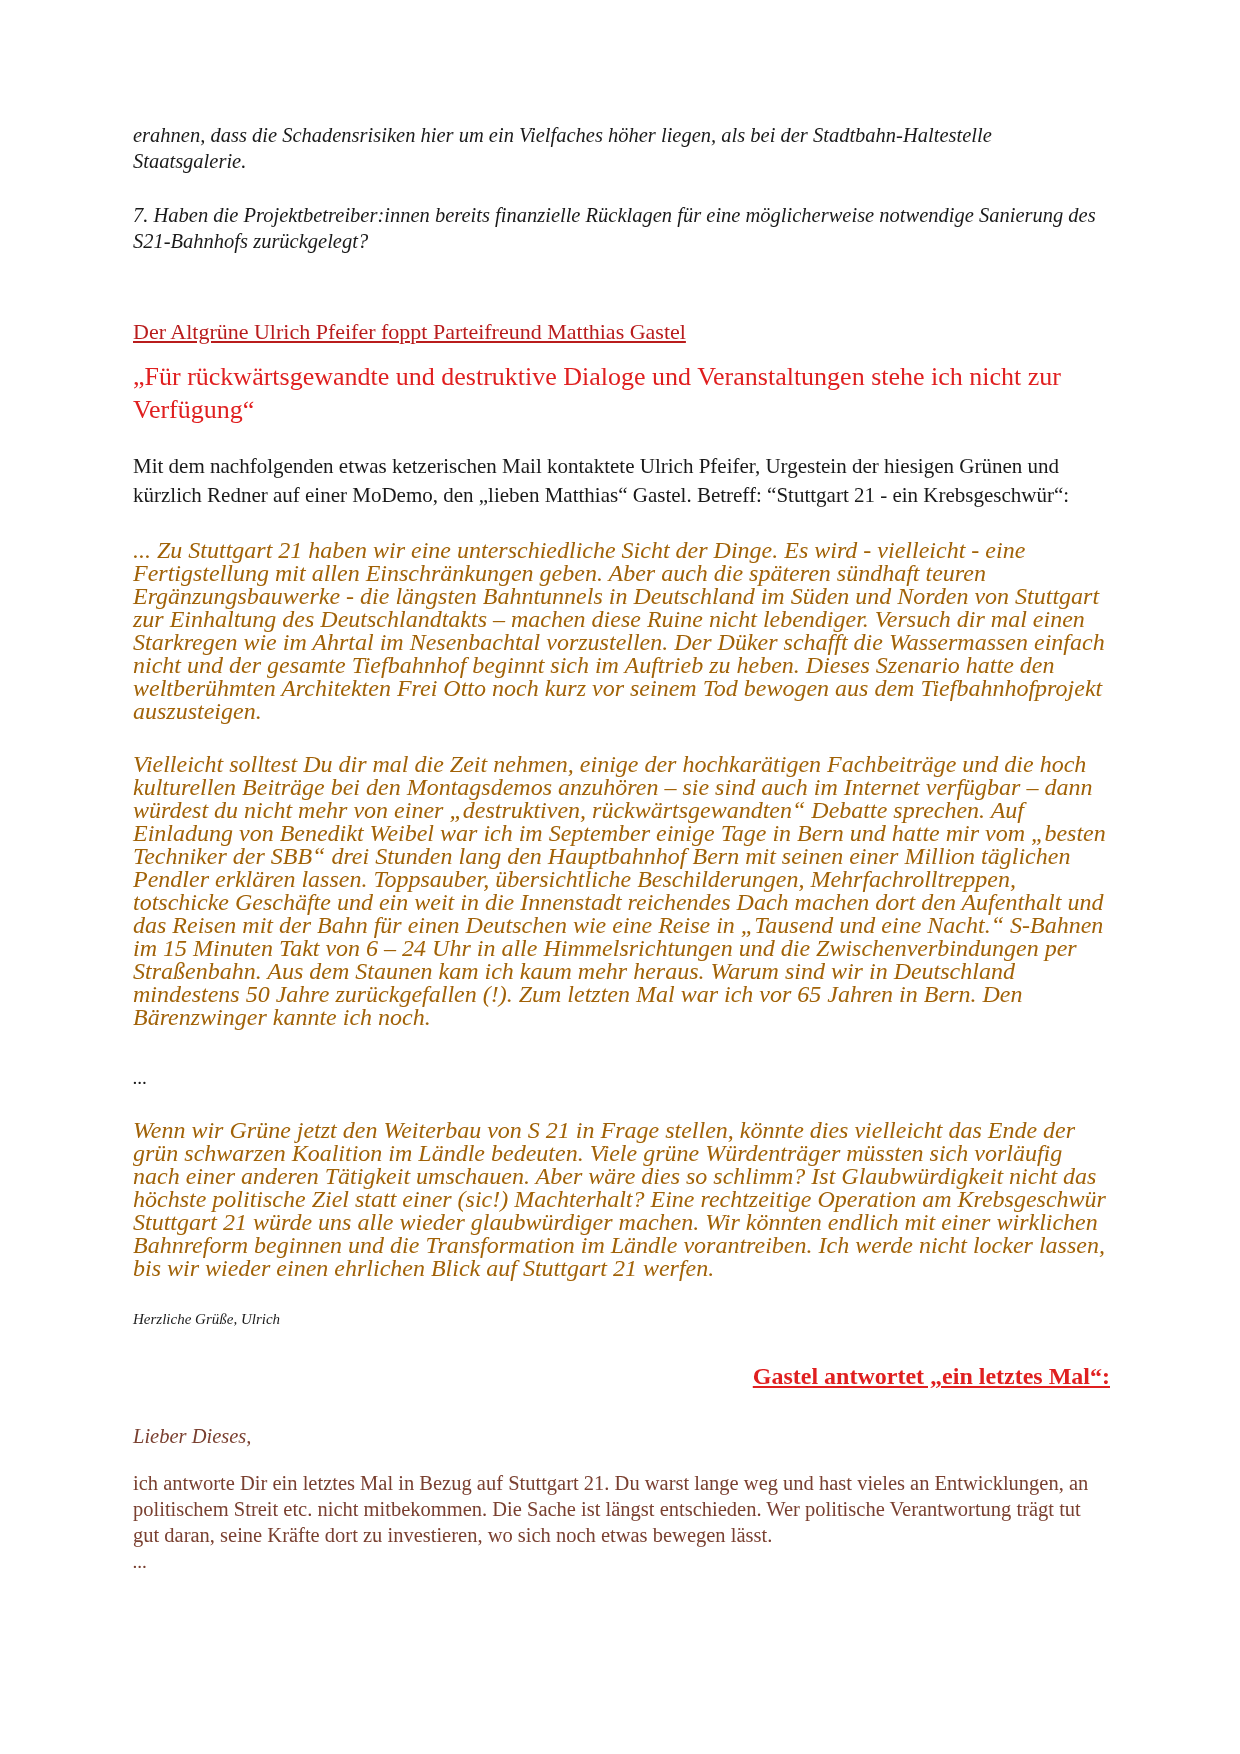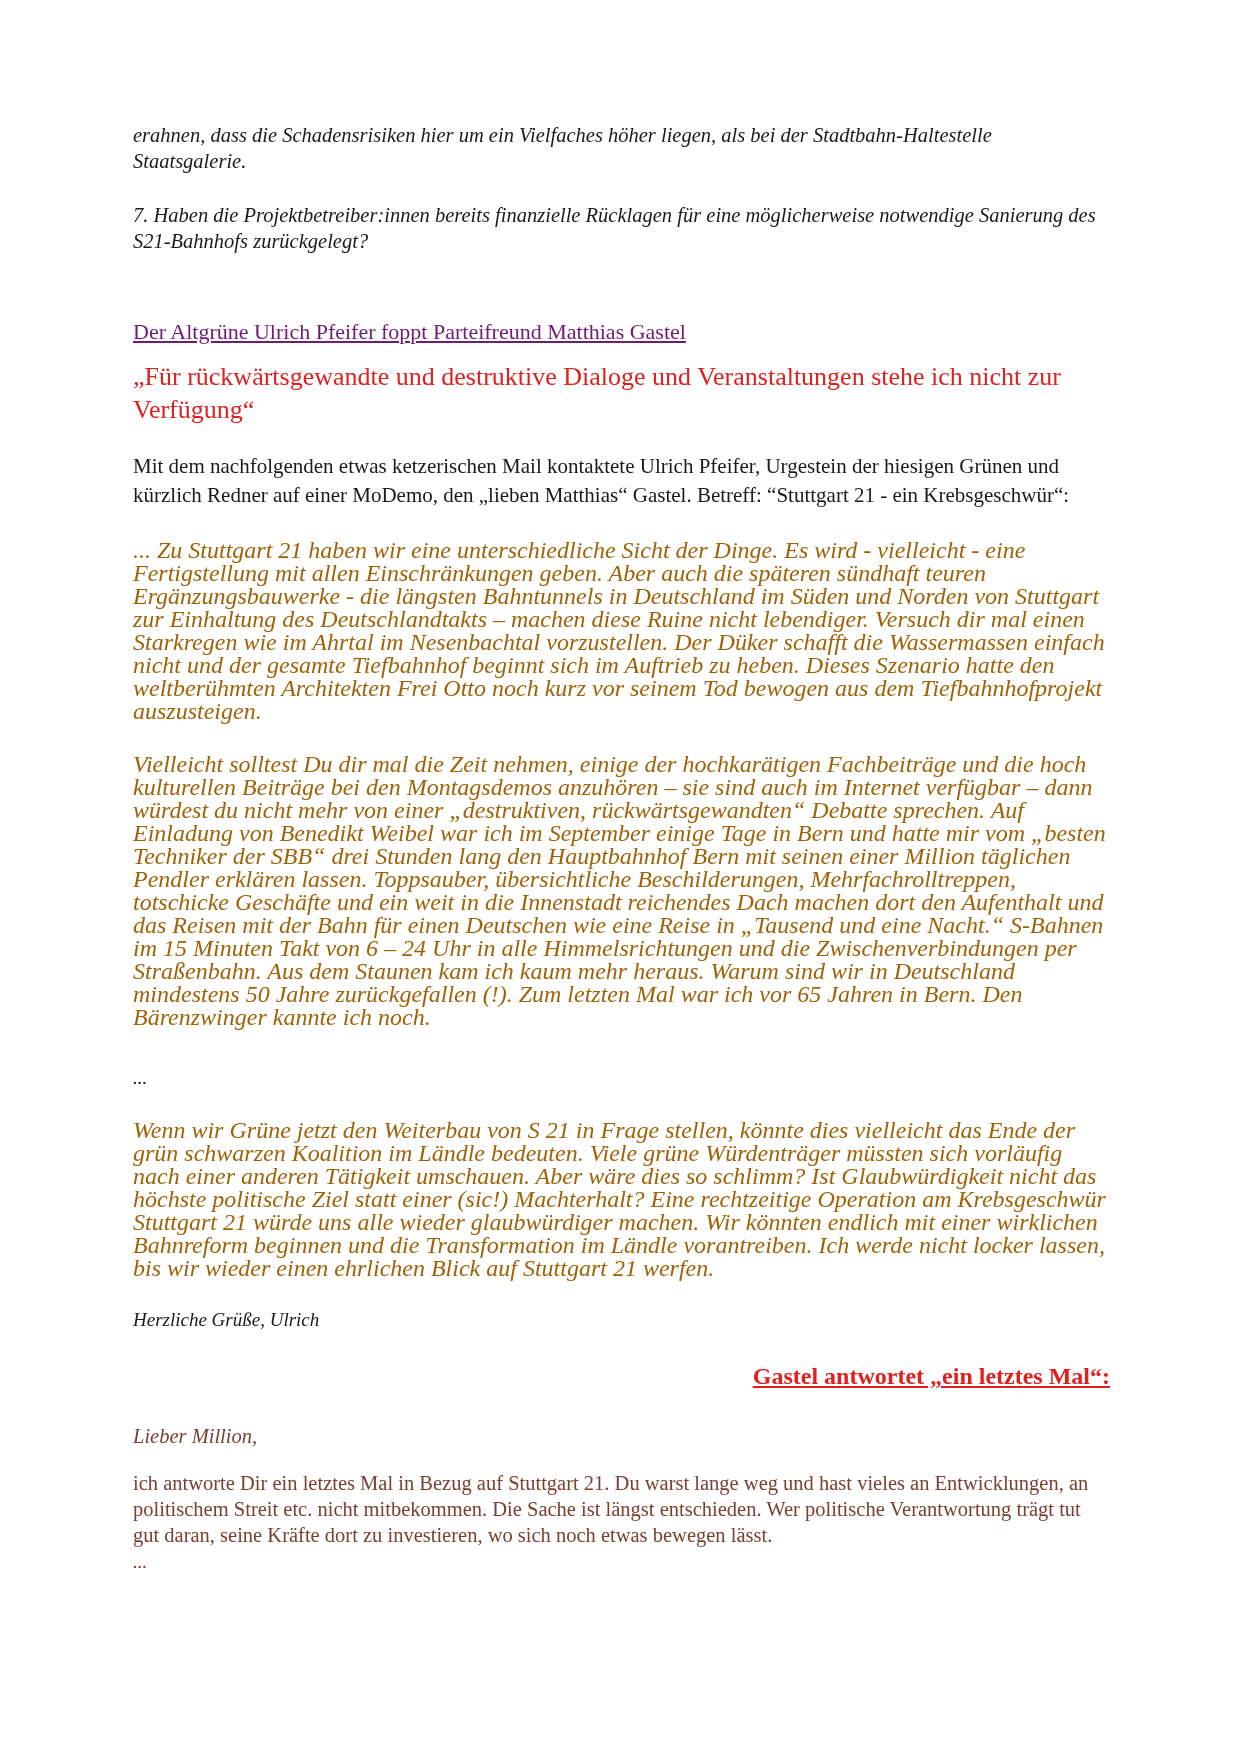--- a/index.html
+++ b/index.html
@@ -28,21 +28,21 @@
     margin-bottom: 28px;
   }
 
   
   .kicker {
     margin: 64px 0 14px 0;
     font-weight: normal;
     font-size: 22px;
     line-height: 28px;
     text-decoration: underline;
-    color: #701a75;
+    color: #b91c1c;
   }
 
   
   .headline {
     margin: 6px 0 0 0;
     font-weight: normal;
     font-size: 26px;
     line-height: 33px;
     color: var(--headline-red, #e01f1f);
     max-width: 930px;
@@ -66,21 +66,21 @@
   }
   .mail-para.first { margin-top: 30px; }
   .ellipsis-line {
     font-style: italic;
     font-size: 19px;
     line-height: 23px;
     margin-top: 37px;
   }
   .signoff {
     font-style: italic;
-    font-size: 19px;
+    font-size: 15px;
     line-height: 23px;
     margin-top: 28px;
   }
 
   
   .reply-heading {
     margin: 30px 0 0 0;
     font-weight: bold;
     font-size: 24px;
     line-height: 30px;
@@ -130,18 +130,18 @@
     <p class="mail-para first">...  Zu Stuttgart 21 haben wir eine unterschiedliche Sicht der Dinge. Es wird - vielleicht - eine Fertigstellung mit allen Einschränkungen geben. Aber auch die späteren sündhaft teuren Ergänzungsbauwerke - die längsten Bahntunnels in Deutschland im Süden und Norden von Stuttgart zur Einhaltung des Deutschlandtakts – machen diese Ruine nicht lebendiger. Versuch dir mal einen Starkregen wie im Ahrtal im Nesenbachtal vorzustellen. Der Düker schafft die Wassermassen einfach nicht und der gesamte Tiefbahnhof beginnt sich im Auftrieb zu heben. Dieses Szenario hatte den weltberühmten Architekten Frei Otto noch kurz vor seinem Tod bewogen aus dem Tiefbahnhofprojekt auszusteigen.</p>
     <p class="mail-para">Vielleicht solltest Du dir mal die Zeit nehmen, einige der hochkarätigen Fachbeiträge und die hoch kulturellen Beiträge bei den Montagsdemos anzuhören – sie sind auch im Internet verfügbar – dann würdest du nicht mehr von einer „destruktiven, rückwärtsgewandten“ Debatte sprechen. Auf Einladung von Benedikt Weibel war ich im September einige Tage in Bern und hatte mir vom „besten Techniker der SBB“ drei Stunden lang den Hauptbahnhof Bern mit seinen einer Million täglichen Pendler erklären lassen. Toppsauber, übersichtliche Beschilderungen, Mehrfachrolltreppen, totschicke Geschäfte und ein weit in die Innenstadt reichendes Dach machen dort den Aufenthalt und das Reisen mit der Bahn für einen Deutschen wie eine Reise in „Tausend und eine Nacht.“ S-Bahnen im 15 Minuten Takt von 6 – 24 Uhr in alle Himmelsrichtungen und die Zwischenverbindungen per Straßenbahn. Aus dem Staunen kam ich kaum mehr heraus. Warum sind wir in Deutschland mindestens 50 Jahre zurückgefallen (!). Zum letzten Mal war ich vor 65 Jahren in Bern. Den Bärenzwinger kannte ich noch.</p>
     <p class="ellipsis-line">...</p>
     <p class="mail-para">Wenn wir Grüne jetzt den Weiterbau von S 21 in Frage stellen, könnte dies vielleicht das Ende der grün schwarzen Koalition im Ländle bedeuten. Viele grüne Würdenträger müssten sich vorläufig nach einer anderen Tätigkeit umschauen. Aber wäre dies so schlimm? Ist Glaubwürdigkeit nicht das höchste politische Ziel statt einer (sic!) Machterhalt? Eine rechtzeitige Operation am Krebsgeschwür Stuttgart 21 würde uns alle wieder glaubwürdiger machen. Wir könnten endlich mit einer wirklichen Bahnreform beginnen und die Transformation im Ländle vorantreiben. Ich werde nicht locker lassen, bis wir wieder einen ehrlichen Blick auf Stuttgart 21 werfen.</p>
     <p class="signoff">Herzliche Grüße, Ulrich</p>
   </div>
 
   <h2 class="reply-heading">Gastel antwortet „ein letztes Mal“:</h2>
 
   <div>
-    <p class="reply-salutation">Lieber Million,</p>
+    <p class="reply-salutation">Lieber Dieses,</p>
     <p class="reply-para">ich antworte Dir ein letztes Mal in Bezug auf Stuttgart 21. Du warst lange weg und hast vieles an Entwicklungen, an politischem Streit etc. nicht mitbekommen. Die Sache ist längst entschieden. Wer politische Verantwortung trägt tut gut daran, seine Kräfte dort zu investieren, wo sich noch etwas bewegen lässt.</p>
     <p class="reply-ellipsis">...</p>
   </div>
 
 </div>
 
 </body></html>

